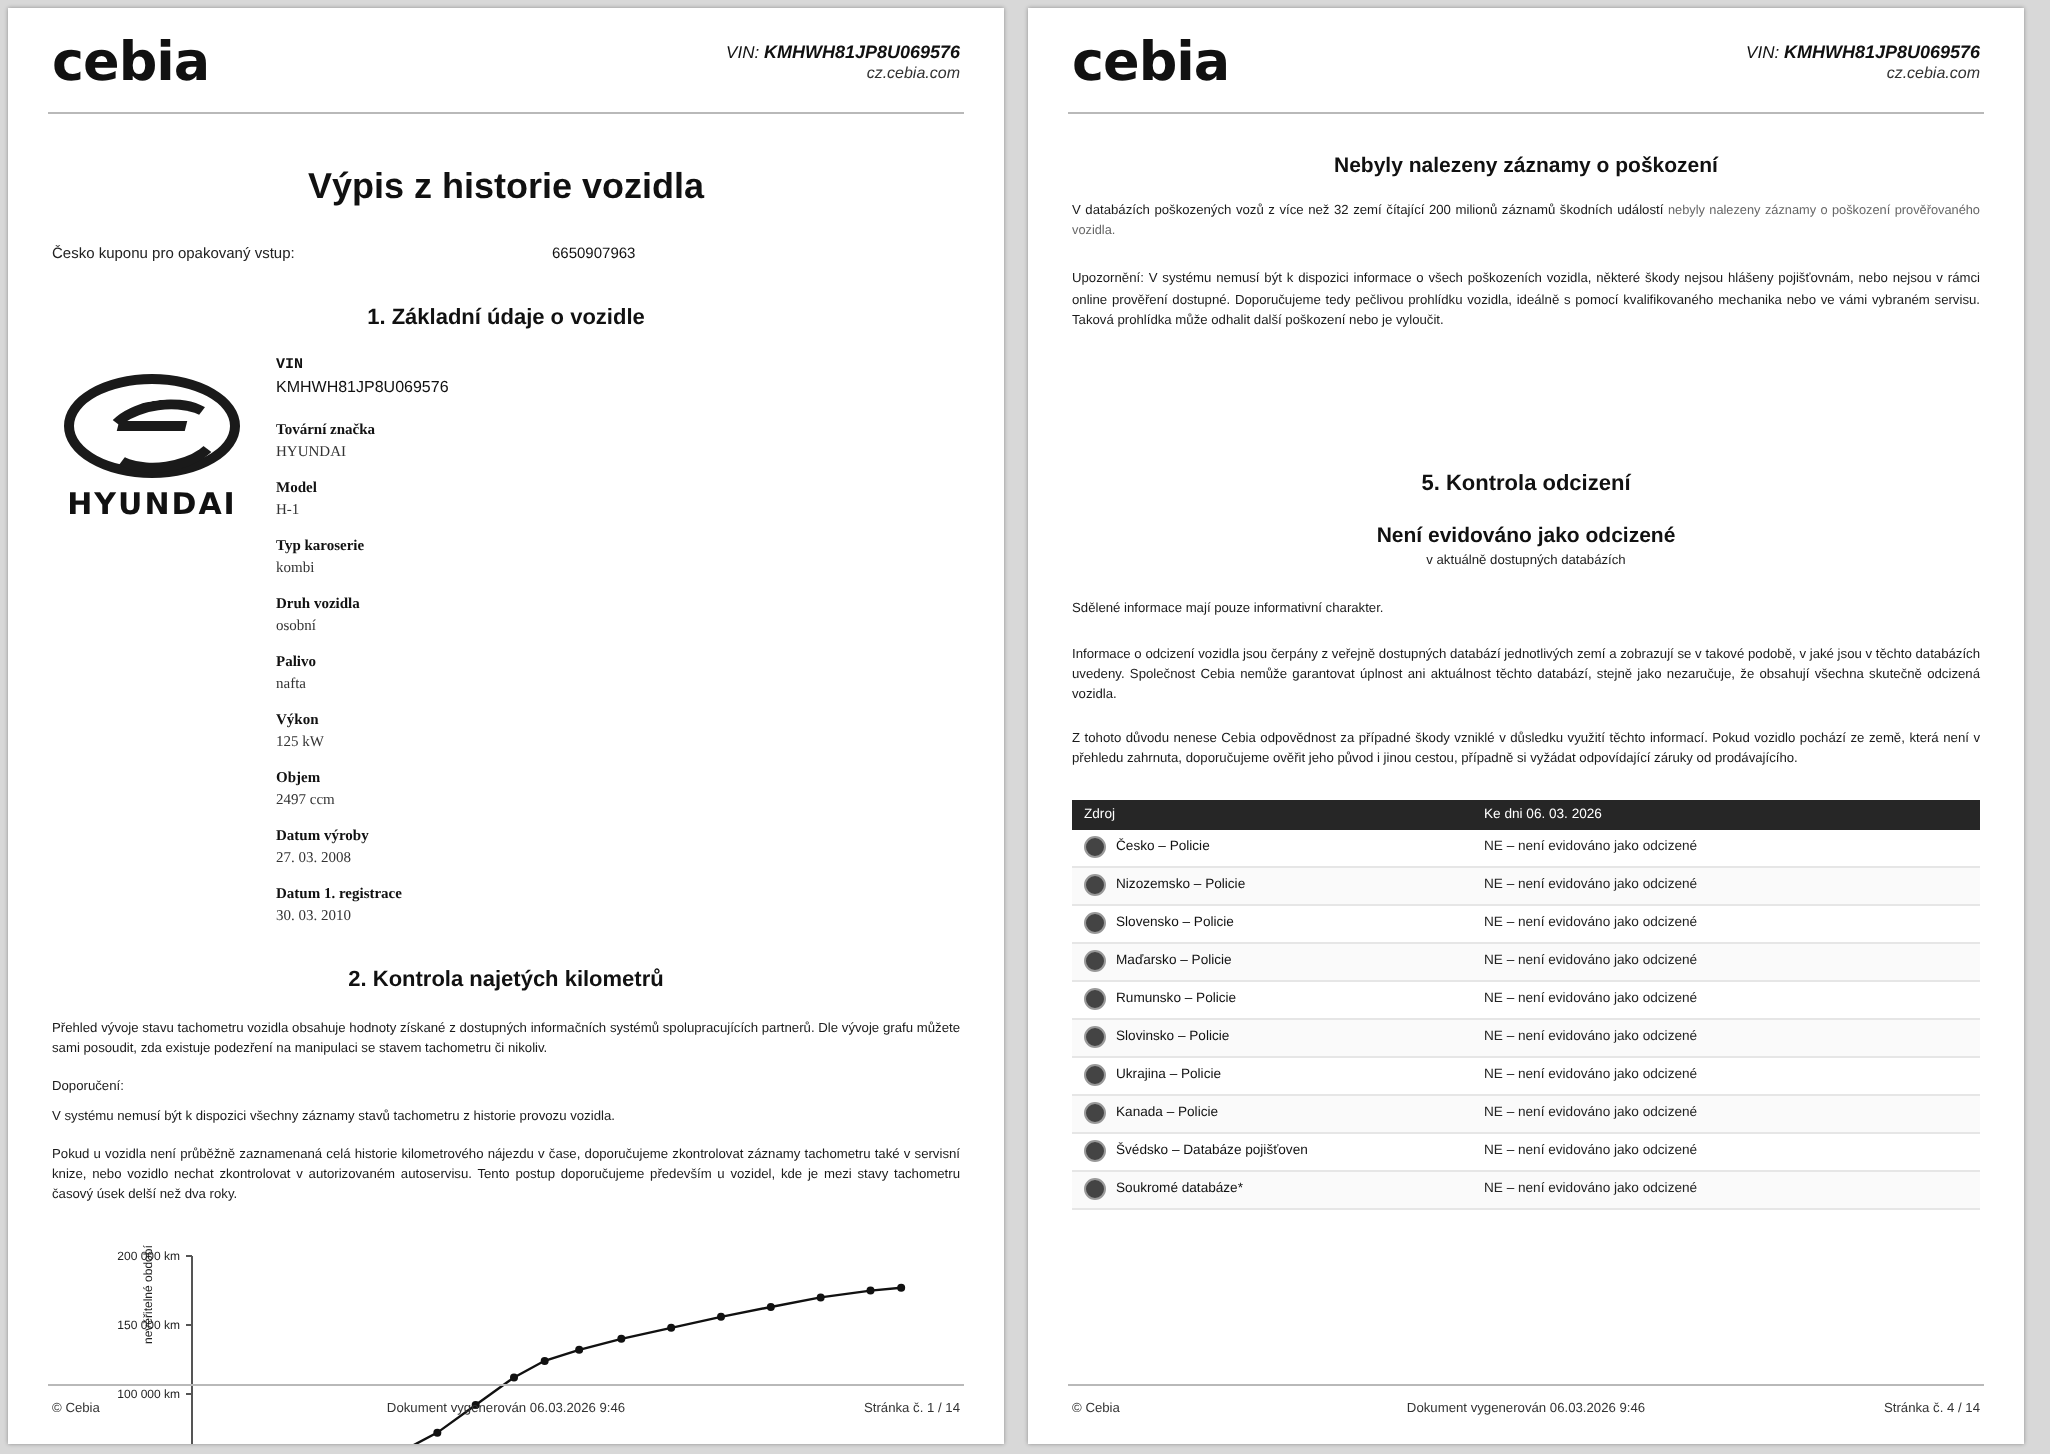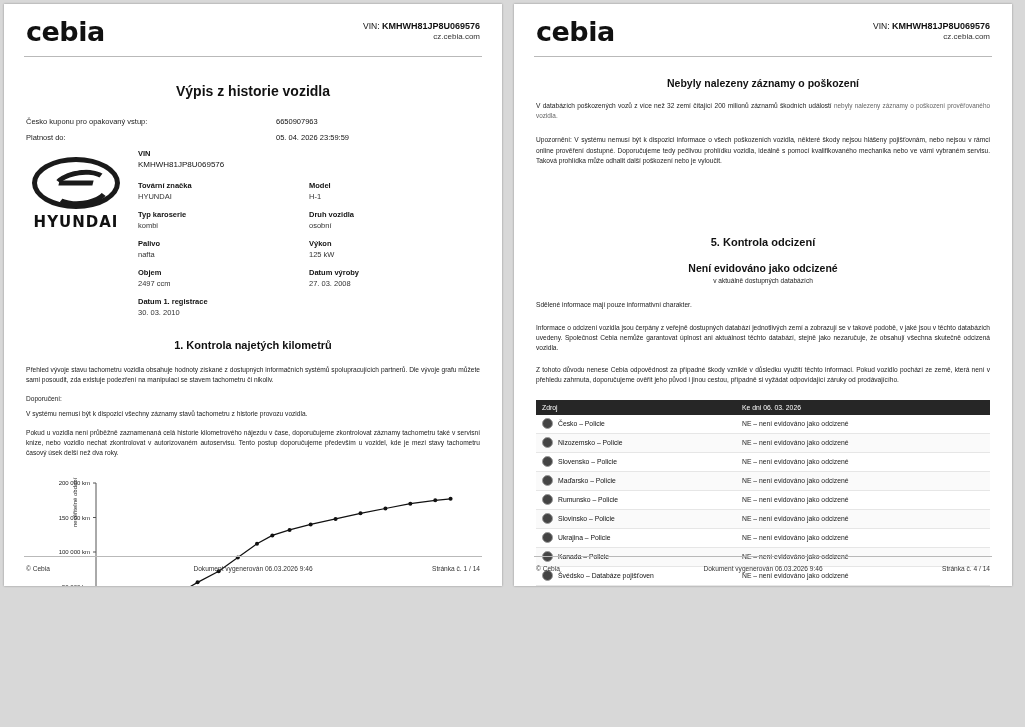--- a/index.html
+++ b/index.html
@@ -6,21 +6,21 @@
   body{
     width:1025px;height:727px;
     background:#d8d8d8;
     font-family:"Liberation Sans", sans-serif;
     color:#111;
     overflow:hidden;
   }
   .sheet{
     position:absolute;
     top:4px;
-    width:498px;height:582px;
+    width:498px;height:718px;
     background:#fff;
     box-shadow:0 0 2px rgba(0,0,0,.35);
     overflow:hidden;
   }
   .sheet.left{left:4px;}
   .sheet.right{left:514px;}
 
   
   .doc-header{
     position:relative;
@@ -34,33 +34,34 @@
     font-weight:700;
     letter-spacing:-0.5px;
     color:#111;
     line-height:1;
   }
   .vin-block{
     position:absolute;
     right:22px;top:16px;
     text-align:right;
     line-height:1.35;
+    font-style:italic;
   }
   .vin-line{font-size:8.5px;}
   .vin-line b{font-size:9px;}
   .vin-site{font-size:8px;color:#333;}
 
   .hr{
     height:1px;background:#b9b9b9;margin:0 20px;
   }
 
   
   .page-title{
     text-align:center;
-    font-size:14px;
+    font-size:18px;
     font-weight:700;
     margin:26px 0 18px 0;
   }
   .kv{
     display:flex;
     font-size:7.5px;
     margin:0 22px 7px 22px;
   }
   .kv .k{width:250px;color:#222;}
   .kv .v{color:#111;text-align:center;}
@@ -104,28 +105,29 @@
     border-radius:50%;
     border-left-color:transparent;
     border-right-color:transparent;
     transform:rotate(-8deg);
   }
   .brand-name{
     margin-top:4px;
     font-size:15px;font-weight:700;letter-spacing:1px;
     font-family:"DejaVu Sans", sans-serif;
   }
-  .vin-head{margin-left:112px;font-size:7.5px;font-weight:700;}
+  .vin-head{margin-left:112px;font-size:7.5px;font-weight:700;font-family:Liberation Mono, monospace;}
   .vin-val{margin-left:112px;font-size:8px;margin-top:2px;}
 
   .spec-grid{
     margin-left:112px;margin-top:12px;
     display:grid;
-    grid-template-columns:1fr 1fr;
+    grid-template-columns:1fr;
     row-gap:9px;
+    font-family:Liberation Serif, serif;
   }
   .spec-l{font-size:7.5px;font-weight:700;}
   .spec-v{font-size:7.5px;color:#333;margin-top:2px;}
 
   
   .para{
     margin:0 22px 9px 22px;
     font-size:6.6px;
     line-height:1.55;
     text-align:justify;
@@ -213,25 +215,22 @@
     </div>
   </div>
   <div class="hr"></div>
 
   <div class="page-title">Výpis z historie vozidla</div>
 
   <div class="kv">
     <div class="k">Česko kuponu pro opakovaný vstup:</div>
     <div class="v">6650907963</div>
   </div>
-  <div class="kv">
-    <div class="k">Platnost do:</div>
-    <div class="v">05. 04. 2026 23:59:59</div>
-  </div>
-
+
+  <div class="section-title">1. Základní údaje o vozidle</div>
 
   <div class="vehicle">
     <div class="brand-mark">
       <div class="brand-oval"></div>
       <div class="brand-name">HYUNDAI</div>
     </div>
     <div class="vin-head">VIN</div>
     <div class="vin-val">KMHWH81JP8U069576</div>
 
     <div class="spec-grid">
@@ -267,21 +266,21 @@
         <div class="spec-l">Datum výroby</div>
         <div class="spec-v">27. 03. 2008</div>
       </div>
       <div>
         <div class="spec-l">Datum 1. registrace</div>
         <div class="spec-v">30. 03. 2010</div>
       </div>
     </div>
   </div>
 
-  <div class="section-title">1. Kontrola najetých kilometrů</div>
+  <div class="section-title">2. Kontrola najetých kilometrů</div>
 
   <div class="para">Přehled vývoje stavu tachometru vozidla obsahuje hodnoty získané z dostupných informačních systémů spolupracujících partnerů. Dle vývoje grafu můžete sami posoudit, zda existuje podezření na manipulaci se stavem tachometru či nikoliv.</div>
   <div class="para tight">Doporučení:</div>
   <div class="para">V systému nemusí být k dispozici všechny záznamy stavů tachometru z historie provozu vozidla.</div>
   <div class="para">Pokud u vozidla není průběžně zaznamenaná celá historie kilometrového nájezdu v čase, doporučujeme zkontrolovat záznamy tachometru také v servisní knize, nebo vozidlo nechat zkontrolovat v autorizovaném autoservisu. Tento postup doporučujeme především u vozidel, kde je mezi stavy tachometru časový úsek delší než dva roky.</div>
 
   <div class="chart-wrap">
     <div class="ylabel">nevěřitelné období</div>
     <svg id="chart-svg" width="458" height="172" viewBox="0 0 458 172">
         <line x1="72" y1="8" x2="72" y2="146" stroke="#555" stroke-width="1"></line>

